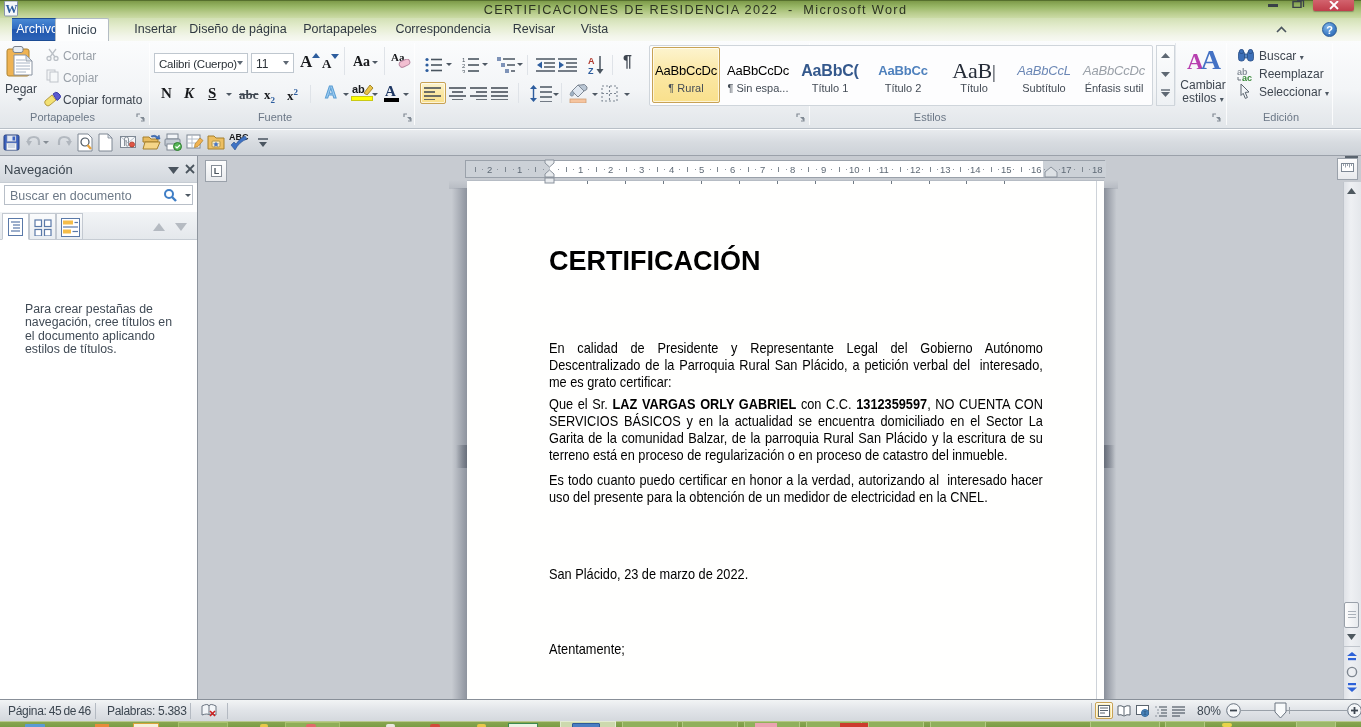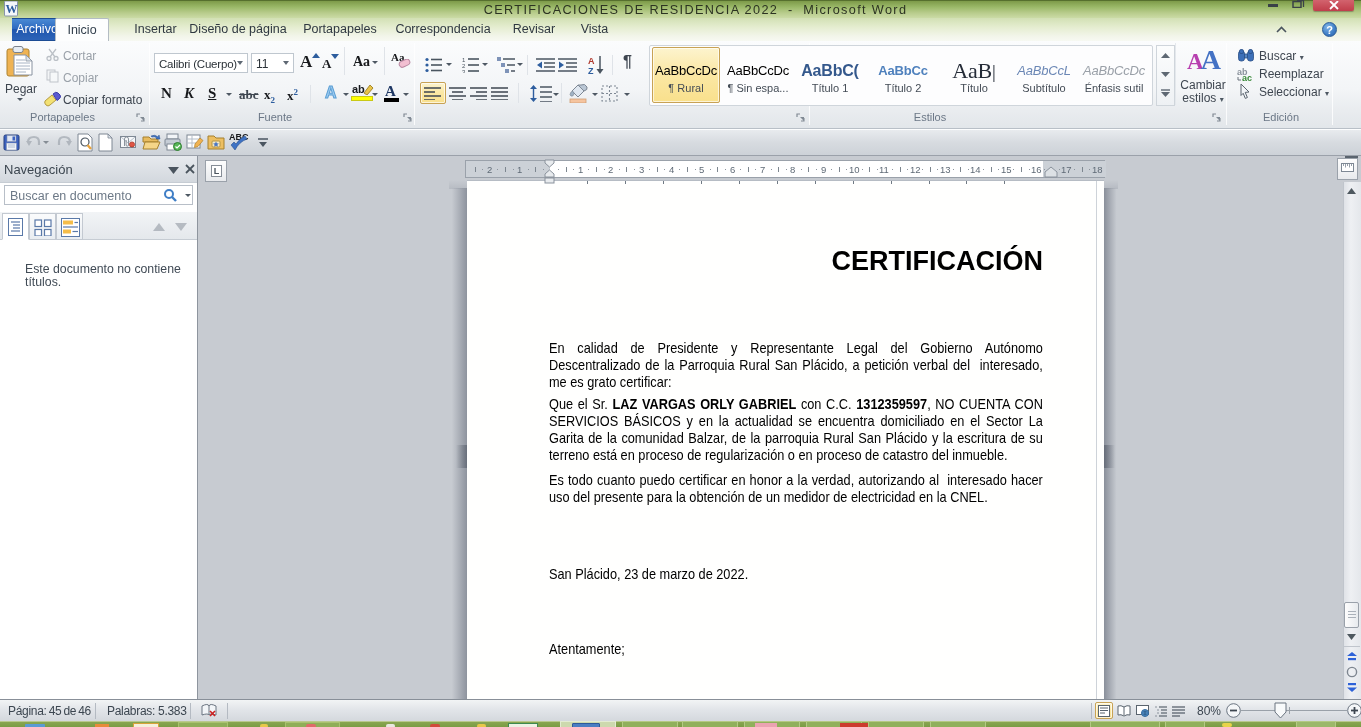--- a/index.html
+++ b/index.html
@@ -68,21 +68,21 @@
 #ruler { left:266px; top:4px; width:640px; height:18px; background:#fff; border:1px solid #9aa1aa; }
 #ruler .rmargin { position:absolute; top:0; height:16px; background:#ccd1d7; }
 #ruler .rnum { position:absolute; top:3px; font-size:9.5px; color:#5f6a76; }
 #ruler .rI { position:absolute; top:6px; width:1px; height:5px; background:#7d868f; }
 #ruler .rdot { position:absolute; top:8px; width:1px; height:1px; background:#8d959e; }
 .tabtick { position:absolute; top:25px; width:1px; height:3px; background:#707a84; }
 #lbtn { left:6px; top:4px; width:22px; height:22px; background:linear-gradient(#fdfdfd,#e8eaed); border:1px solid #9aa1aa; }
 #lbtn div { position:absolute; left:5px; top:4px; width:11px; height:12px; border:1px solid #868d96; background:#fff; color:#4a545e; font-size:9px; font-weight:bold; line-height:11px; text-align:center; }
 
 #scroll { left:1343px; top:26px; width:18px; height:517px; background:linear-gradient(90deg,#dfe2e7,#eef0f3 40%,#e4e7eb); border-left:1px solid #c0c5cc; }
-#doctitle { position:absolute; left:82px; width:494px; top:65px; text-align:right; font-weight:bold; font-size:27px; line-height:30px; }
+#doctitle { position:absolute; left:82px; width:494px; top:65px; text-align:left; font-weight:bold; font-size:27px; line-height:30px; }
 .jline { text-align:justify; height:17.3px; overflow:hidden; }
 .jline::after { content:""; display:inline-block; width:100%; height:0; }
 .para { position:absolute; left:82px; width:581px; font-size:15px; line-height:17.3px; transform:scaleX(0.85); transform-origin:0 0; }
 
 
 #status { left:0; top:699px; width:1361px; height:22px; font-stretch:condensed;
   background:linear-gradient(#f2f4f5,#e2e5e9 45%,#d4d8dd);
   border-top:1px solid #888f98; font-size:12px; color:#3c4650; }
 .ssep { top:3px; width:1px; height:16px; background:#b4bac2; }
 
@@ -563,21 +563,21 @@
         </svg>
       </div>
       <svg class="abs" style="left:153px;top:11px;" width="12" height="8" opacity="0.55">
         <path d="M6 0 L12 8 L0 8 z" fill="#8a929c"></path>
       </svg>
       <svg class="abs" style="left:175px;top:11px;" width="12" height="8" opacity="0.55">
         <path d="M6 8 L12 0 L0 0 z" fill="#8a929c"></path>
       </svg>
     </div>
     <div class="abs" id="nav-body">
-      <p style="top:23px;">Este documento no contiene<br>títulos.</p>
+      <p style="top:63px;">Para crear pestañas de<br>navegación, cree títulos en<br>el documento aplicando<br>estilos de títulos.</p>
     </div>
     <div class="abs" id="docarea">
       <div class="abs" id="page">
         <div id="doctitle">CERTIFICACIÓN</div>
         <div class="para" style="top:157.6px;">
           <div class="jline">En calidad de Presidente y Representante Legal del Gobierno Autónomo</div>
           <div class="jline">Descentralizado de la Parroquia Rural San Plácido, a petición verbal del&nbsp; interesado,</div>
           <div>me es grato certificar:</div>
         </div>
         <div class="para" style="top:213.6px;">

